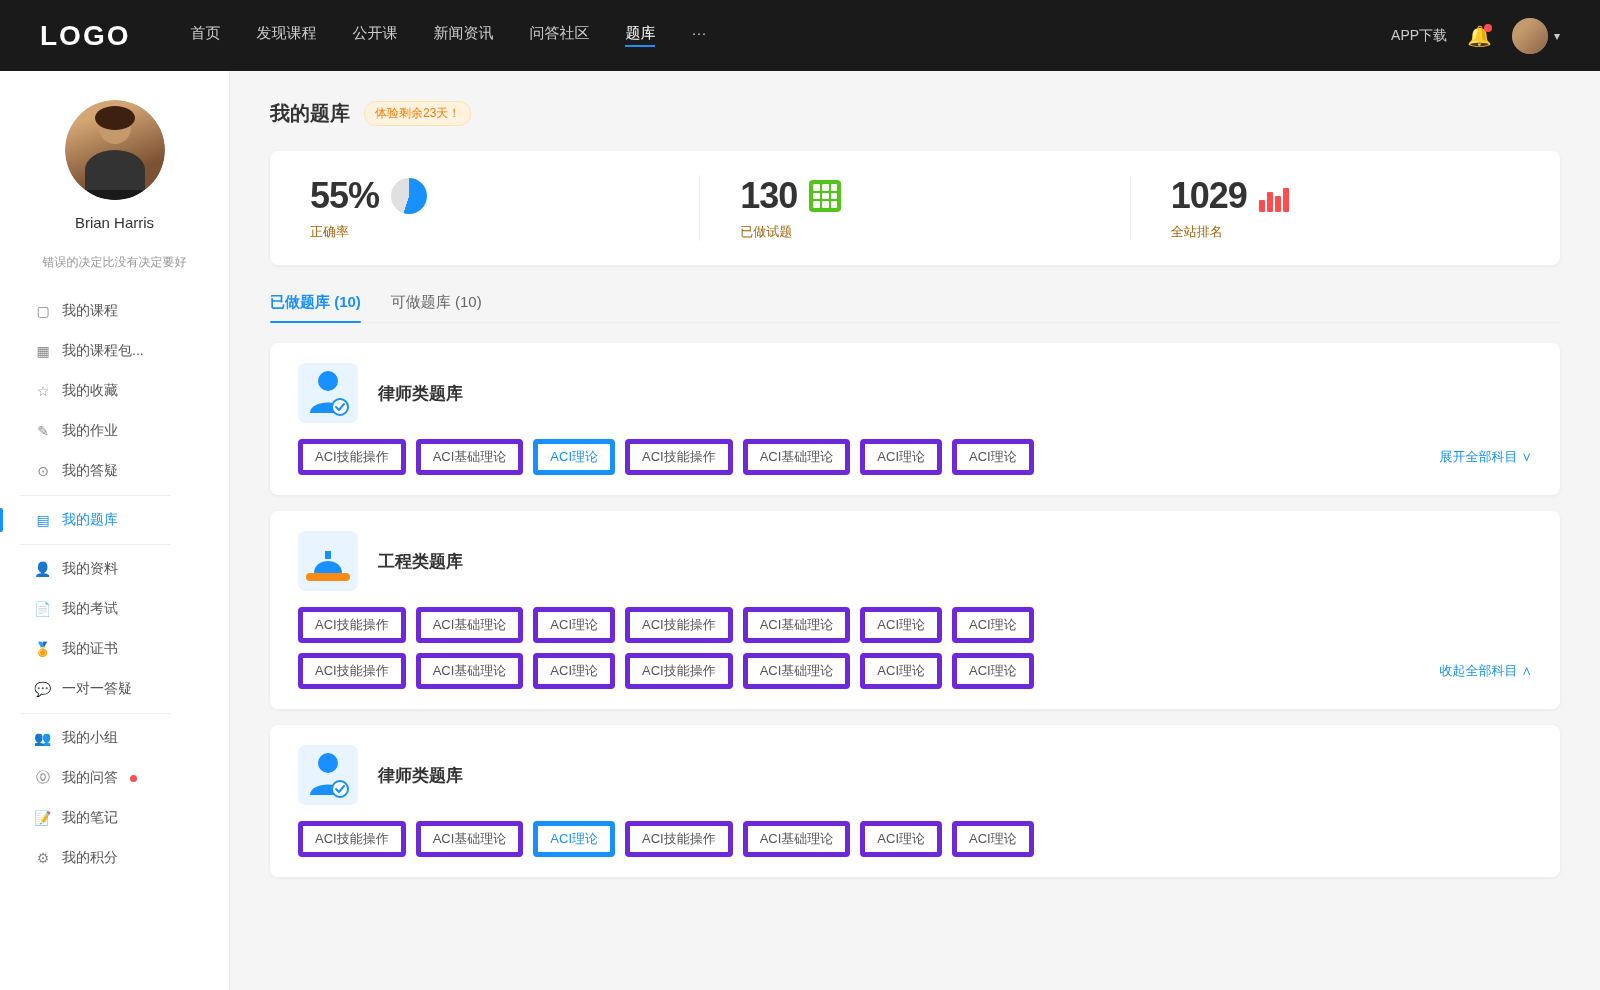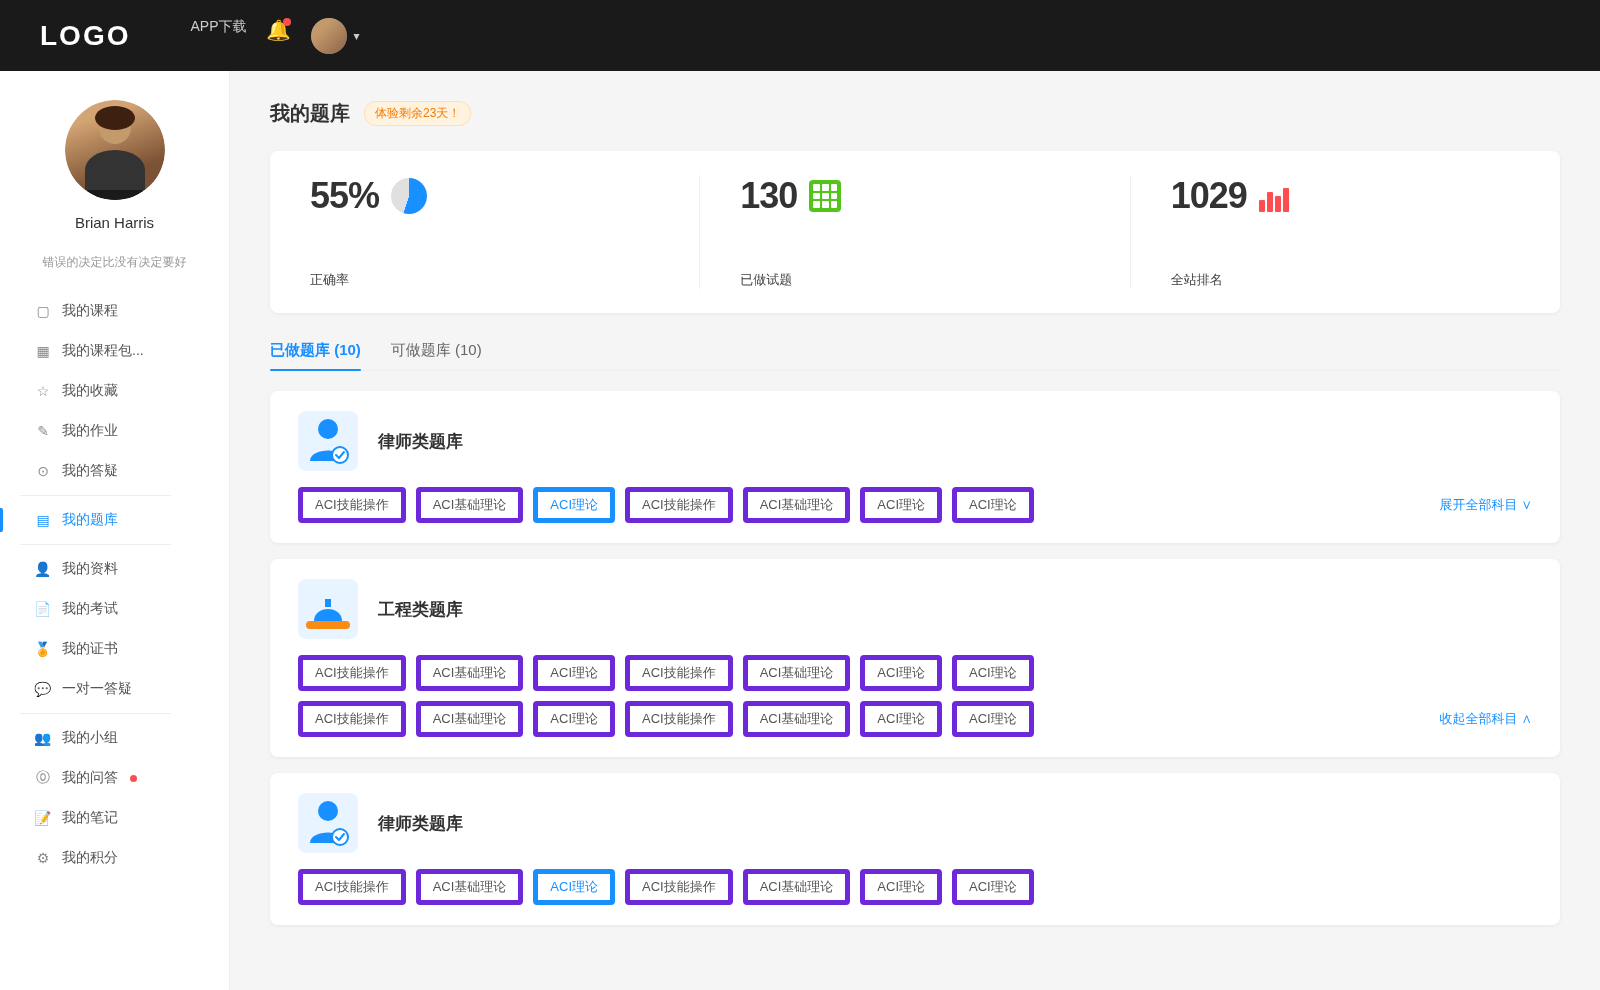--- a/index.html
+++ b/index.html
@@ -33,20 +33,21 @@
       font-size: 15px;
       cursor: pointer;
     }
     .navbar-menu-item.active {
       color: white;
       border-bottom: 2px solid #1890ff;
       padding-bottom: 2px;
     }
     .navbar-right {
       display: flex;
+      align-items: center;
       gap: 20px;
     }
     .navbar-app-download {
       color: #ccc;
       font-size: 14px;
       cursor: pointer;
     }
     .navbar-bell {
       color: #ccc;
       font-size: 20px;
@@ -239,22 +240,21 @@
       margin-bottom: 6px;
     }
     .stat-value {
       font-size: 36px;
       font-weight: 700;
       color: #333;
       letter-spacing: -1px;
     }
     .stat-label {
       font-size: 13px;
-      color: #404040;
-      margin-top: 48px;
+      color: #a16207;
     }
 
     
     .pie-icon {
       width: 36px; height: 36px;
       border-radius: 50%;
       background: conic-gradient(#1890ff 0% 55%, #e0e0e0 55% 100%);
     }
     
     .grid-icon-green {
@@ -383,20 +383,29 @@
       color: #1890ff;
       cursor: pointer;
       white-space: nowrap;
     }
   </style>
 </head>
 <body>
 
 <nav class="navbar">
   <div class="navbar-logo">LOGO</div>
+  <div class="navbar-menu">
+    <span class="navbar-menu-item">首页</span>
+    <span class="navbar-menu-item">发现课程</span>
+    <span class="navbar-menu-item">公开课</span>
+    <span class="navbar-menu-item">新闻资讯</span>
+    <span class="navbar-menu-item">问答社区</span>
+    <span class="navbar-menu-item active">题库</span>
+    <span class="navbar-menu-item">···</span>
+  </div>
   <div class="navbar-right">
     <span class="navbar-app-download">APP下载</span>
     <span class="navbar-bell">
       🔔
       <span class="dot"></span>
     </span>
     <div class="navbar-avatar-wrap">
       <div class="navbar-avatar">
         <div class="avatar-img"></div>
       </div>

